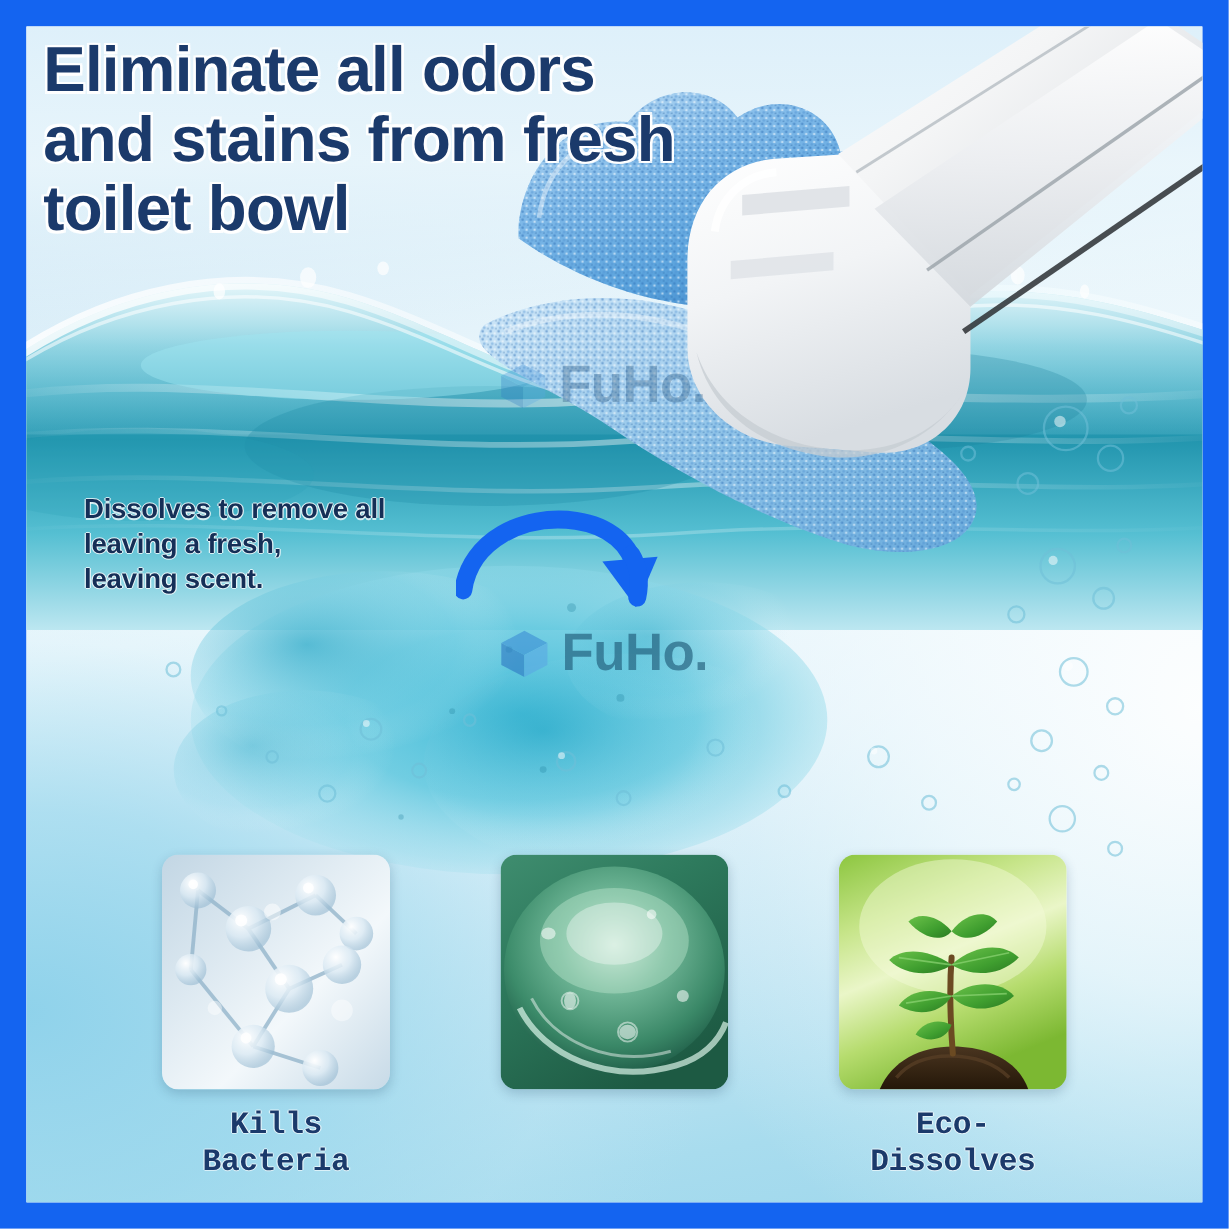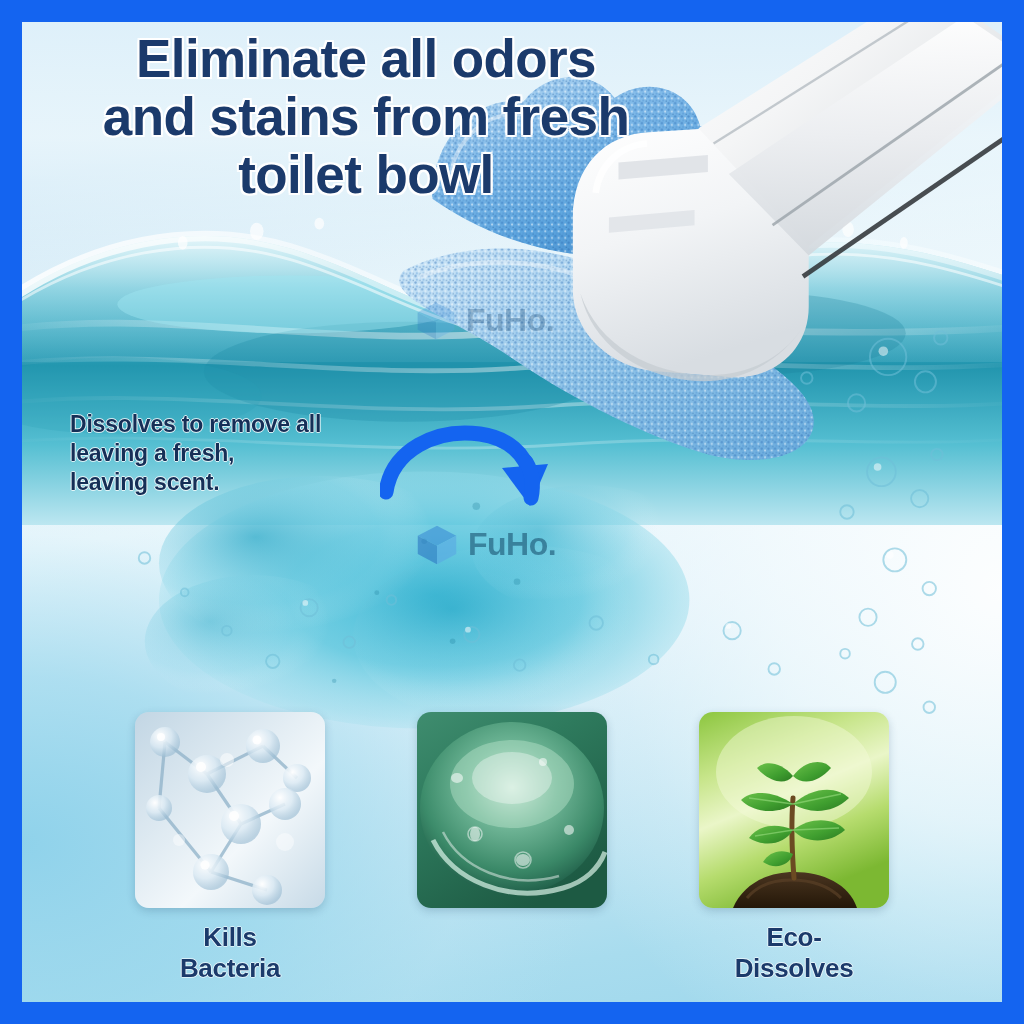--- a/index.html
+++ b/index.html
@@ -119,21 +119,20 @@
     letter-spacing: -0.6px;
     text-shadow:
       -2px 0 0 rgba(255,255,255,0.92),
        2px 0 0 rgba(255,255,255,0.92),
        0 -2px 0 rgba(255,255,255,0.92),
        0 2px 0 rgba(255,255,255,0.92),
       -2px -2px 0 rgba(255,255,255,0.85),
        2px -2px 0 rgba(255,255,255,0.85),
       -2px 2px 0 rgba(255,255,255,0.85),
        2px 2px 0 rgba(255,255,255,0.85);
-    text-align: center;
   }
   .headline span { display: block; }
 
   
   .subcopy {
     position: absolute;
     left: 48px; top: 388px;
     width: 330px;
     color: #152f57;
     font-size: 23px;
@@ -160,40 +159,41 @@
   .wm {
     position: absolute;
     display: flex;
     align-items: center;
     gap: 9px;
     pointer-events: none;
     user-select: none;
   }
   .wm .wm-cube { display: block; }
   .wm .wm-text {
-    font-size: 32px;
+    font-size: 44px;
     font-weight: 700;
     letter-spacing: -0.5px;
     line-height: 1;
   }
   .wm-a { left: 393px; top: 277px; opacity: 0.30; }
   .wm-a .wm-text { color: #1b4a74; }
   .wm-b { left: 393px; top: 500px; opacity: 0.62; }
   .wm-b .wm-text { color: #1d5775; }
   .wm-c { left: 400px; top: 712px; opacity: 0.42; }
   .wm-c .wm-text { color: #24506b; }
 
   
   .features {
     position: absolute;
     left: 0; right: 0;
     top: 690px;
     display: flex;
     justify-content: center;
     gap: 90px;
+    font-family: Liberation Mono, monospace;
   }
   .feature {
     width: 192px;
     display: flex;
     flex-direction: column;
     align-items: center;
   }
   .feature-thumb {
     width: 190px;
     height: 196px;

